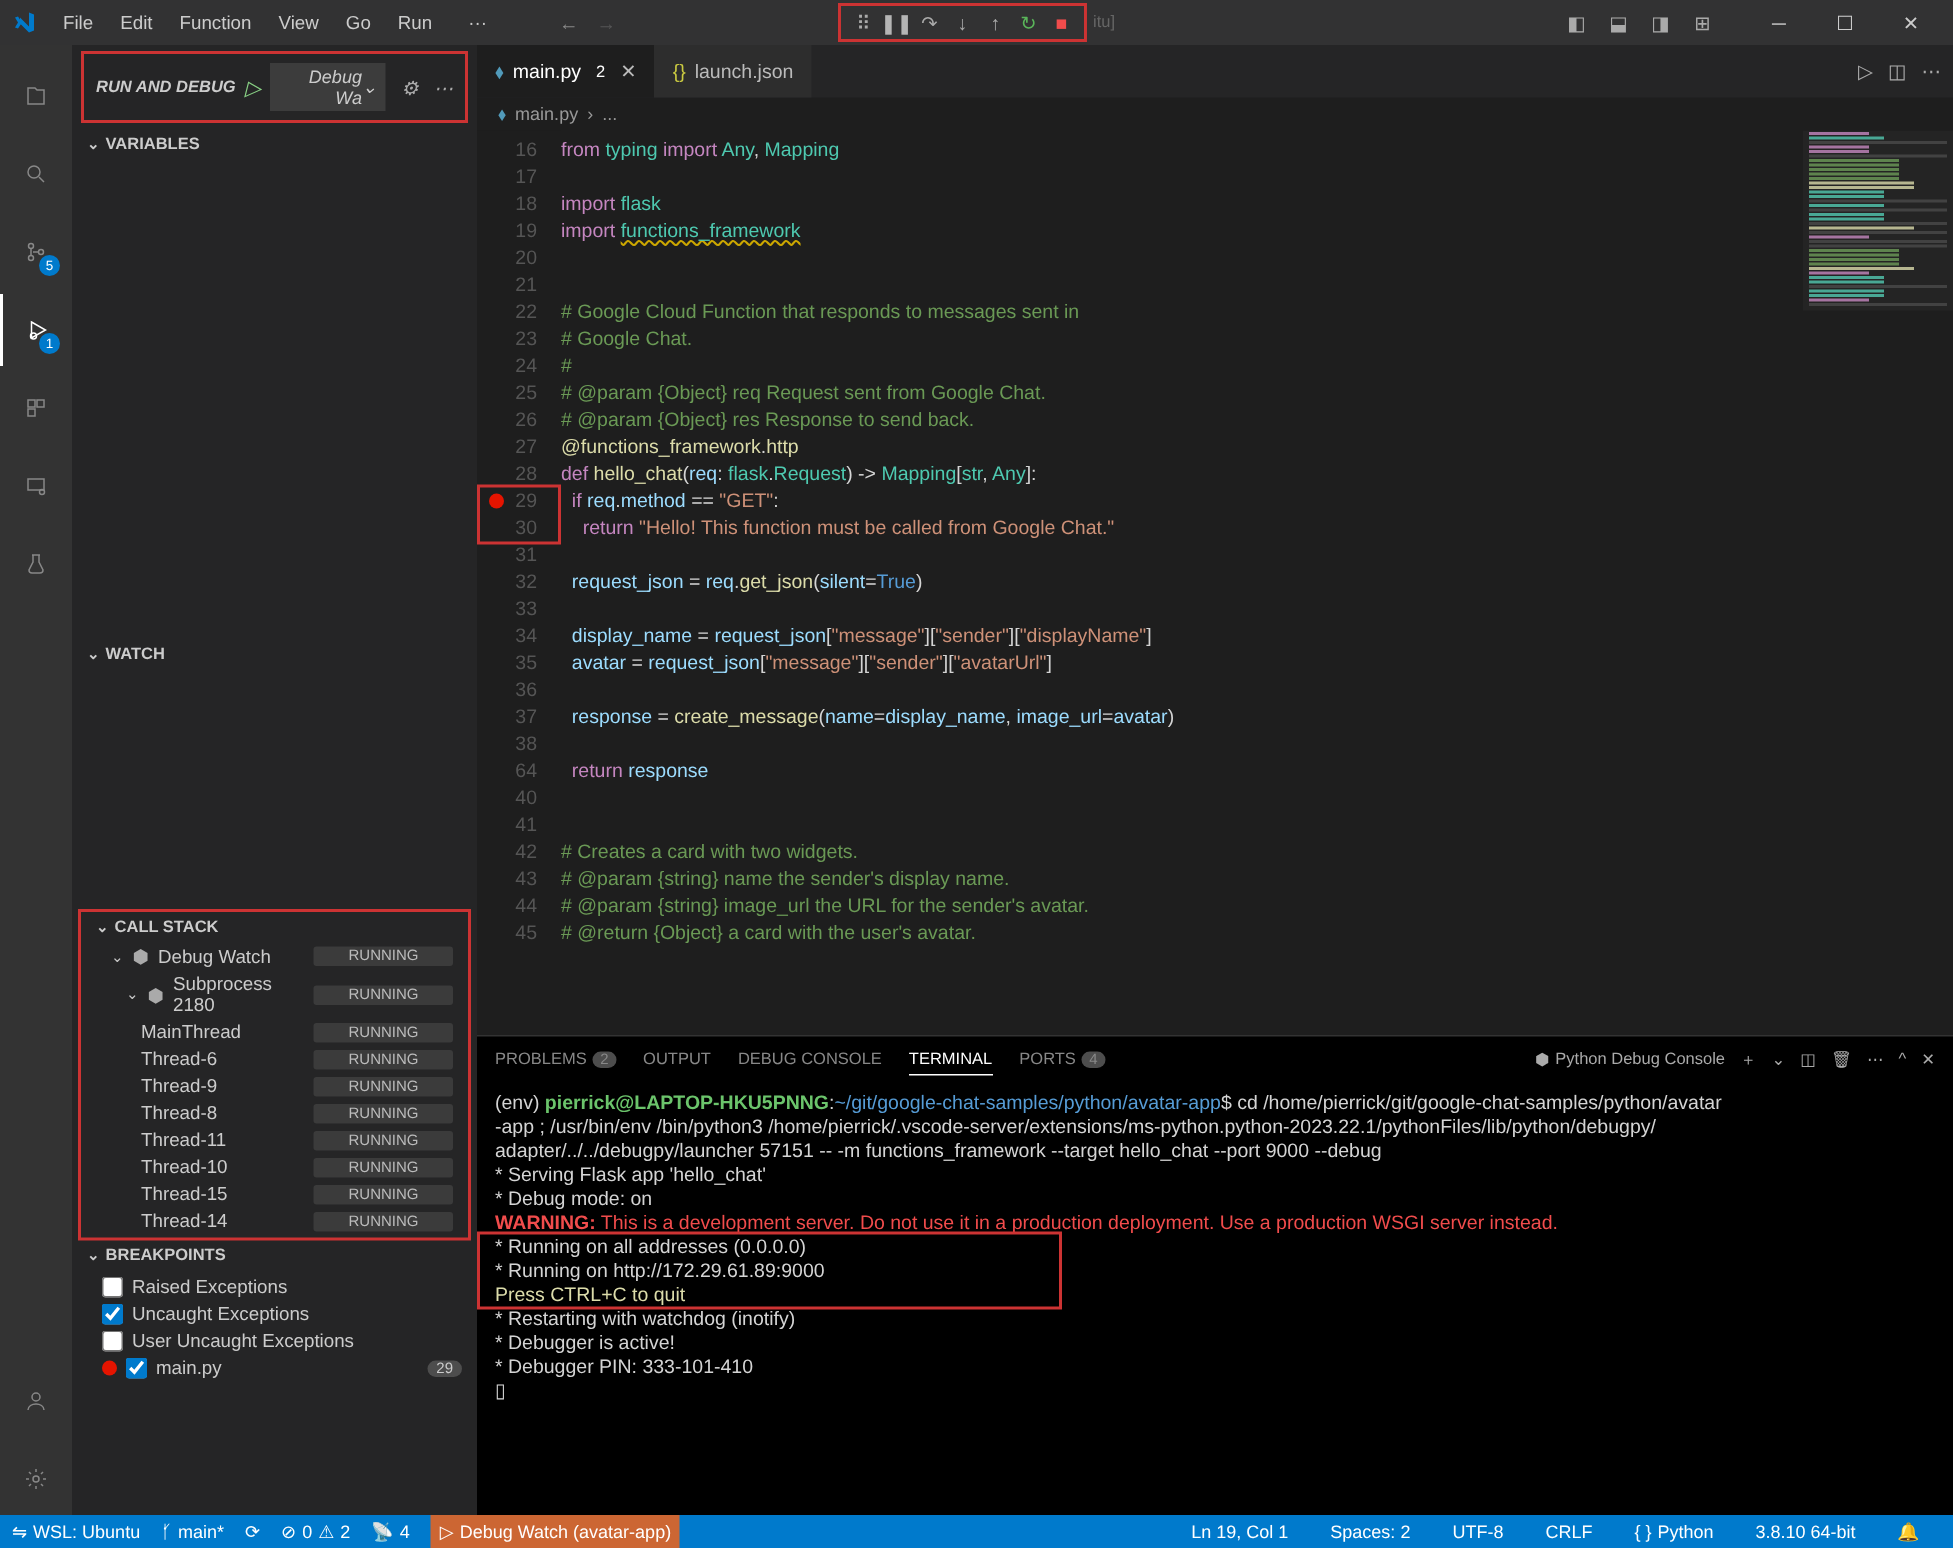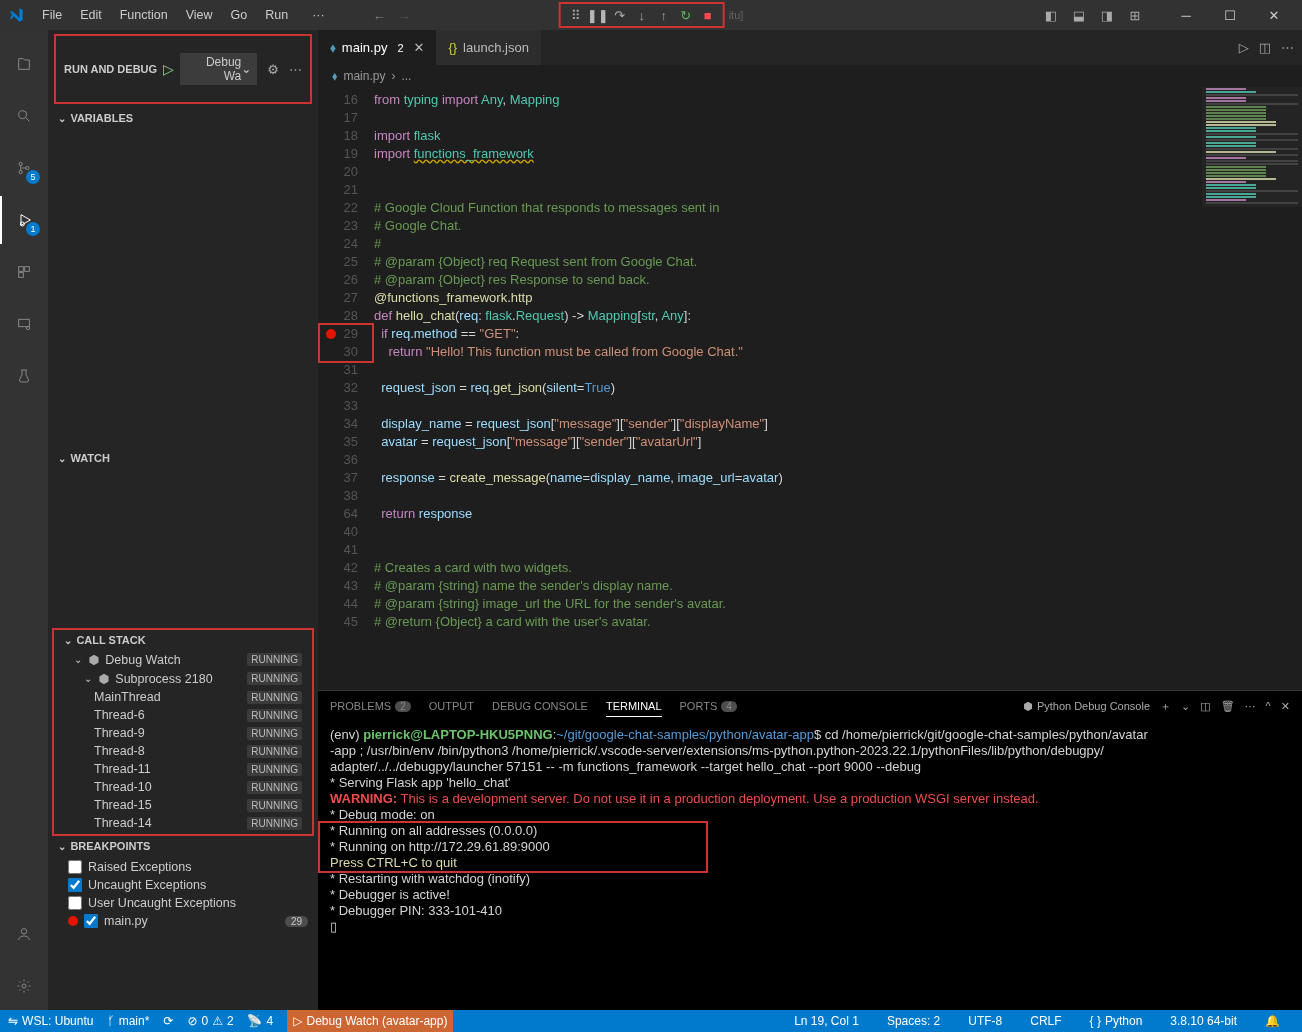--- a/index.html
+++ b/index.html
@@ -21,39 +21,39 @@
 .title-right span { width: 18px; height: 18px; display:flex; align-items:center; justify-content:center; color:#aaa; cursor:pointer; }
 .win-controls { display:flex; gap:4px; margin-left:12px; }
 .win-controls span { width:40px; height:28px; display:flex; align-items:center; justify-content:center; color:#ccc; cursor:pointer; }
 .main { display: flex; height: calc(100% - 30px - 22px); }
 .activity-bar { width: 48px; background: #333333; display: flex; flex-direction: column; align-items: center; padding-top: 10px; gap: 4px; }
 .activity-bar .icon { width: 48px; height: 48px; display:flex; align-items:center; justify-content:center; color:#888; position:relative; cursor:pointer; }
 .activity-bar .icon.active { color:#fff; border-left: 2px solid #fff; }
 .activity-bar .badge { position:absolute; bottom:8px; right:8px; background:#007acc; color:#fff; font-size:9px; border-radius:8px; min-width:14px; height:14px; display:flex; align-items:center; justify-content:center; padding:0 3px; }
 .activity-bar .spacer { flex:1; }
 .sidebar { width: 270px; background: #252526; display:flex; flex-direction:column; }
-.debug-header { display:flex; align-items:center; padding:17px 8px; gap:6px; border: 2px solid #cc3333; margin: 4px 6px; }
+.debug-header { display:flex; align-items:center; padding:6px 8px; gap:6px; border: 2px solid #cc3333; margin: 4px 6px; font-style: italic; }
 .debug-header .label { font-size:11px; font-weight:600; }
 .debug-header .play-icon { color:#89d185; font-size:14px; }
 .debug-header .config { flex:1; background:#3c3c3c; padding:2px 6px; font-size:12px; display:flex; align-items:center; justify-content:space-between;text-align:right; }
 .debug-header .gear { color:#aaa; margin-left:4px; }
 .debug-header .dots { color:#aaa; margin-left:4px; }
 .section-header { padding:4px 10px; font-size:11px; font-weight:700; color:#ccc; display:flex; align-items:center; gap:4px; cursor:pointer; }
 .section-header .chev { font-size:10px; }
 .section-body { flex:0 0 auto; }
 .variables-body { height: 320px; }
 .watch-body { height: 160px; }
 .callstack-wrap { border: 2px solid #cc3333; margin: 0 4px; padding-bottom:2px; }
 .callstack-body { }
 .cs-row { display:flex; align-items:center; justify-content:space-between; padding:2px 10px 2px 20px; font-size:12.5px; }
 .cs-row.l2 { padding-left:30px; }
 .cs-row.l3 { padding-left:40px; }
 .cs-row .chev { font-size:10px; margin-right:4px; color:#ccc; }
 .cs-row .bug-icon { color:#aaa; margin-right:4px; }
-.cs-row .status { background:#3b3b3b; color:#bbb; font-size:10px; padding:1px 4px; border-radius:2px; }
+.cs-row .status { background:#3b3b3b; color:#bbb; font-size:10px; padding:1px 23px; border-radius:2px; }
 .breakpoints-body { padding:2px 0; }
 .bp-row { display:flex; align-items:center; padding:2px 10px 2px 20px; gap:6px; font-size:12.5px; }
 .bp-row input[type=checkbox] { width:14px; height:14px; accent-color:#007acc; }
 .bp-row .dot { width:10px; height:10px; background:#e51400; border-radius:50%; }
 .bp-count { margin-left:auto; background:#4d4d4d; border-radius:8px; padding:0 6px; font-size:10px; }
 .editor { flex:1; display:flex; flex-direction:column; background:#1e1e1e; position:relative; }
 .tabs { display:flex; background:#252526; height:35px; align-items:center; position:relative; }
 .tab { height:35px; display:flex; align-items:center; padding:0 12px; gap:6px; background:#2d2d2d; font-size:13px; color:#bbb; cursor:pointer; }
 .tab.active { background:#1e1e1e; color:#fff; }
 .tab .py-icon { color:#519aba; }
@@ -453,22 +453,22 @@
           <span>^</span>
           <span>✕</span>
         </div>
       </div>
       <div class="terminal" id="terminal">
         <div class="term-highlight" style="left:0px;top:100px;width:390px;height:52px;"></div>
       <div>(env) <span class="user">pierrick@LAPTOP-HKU5PNNG</span>:<span class="path">~/git/google-chat-samples/python/avatar-app</span>$  cd /home/pierrick/git/google-chat-samples/python/avatar</div>
           <div>-app ; /usr/bin/env /bin/python3 /home/pierrick/.vscode-server/extensions/ms-python.python-2023.22.1/pythonFiles/lib/python/debugpy/</div>
           <div>adapter/../../debugpy/launcher 57151 -- -m functions_framework --target hello_chat --port 9000 --debug</div>
           <div> * Serving Flask app 'hello_chat'</div>
+          <div> * Debug mode: on</div>
           <div><span class="warn">WARNING:</span> <span class="warn-text">This is a development server. Do not use it in a production deployment. Use a production WSGI server instead.</span></div>
-          <div> * Debug mode: on</div>
           <div> * Running on all addresses (0.0.0.0)</div>
           <div> * Running on http://172.29.61.89:9000</div>
           <div><span class="ctrl">Press CTRL+C to quit</span></div>
           <div> * Restarting with watchdog (inotify)</div>
           <div> * Debugger is active!</div>
           <div> * Debugger PIN: 333-101-410</div>
           <div>▯</div>
         </div>
     </div>
   </div>

